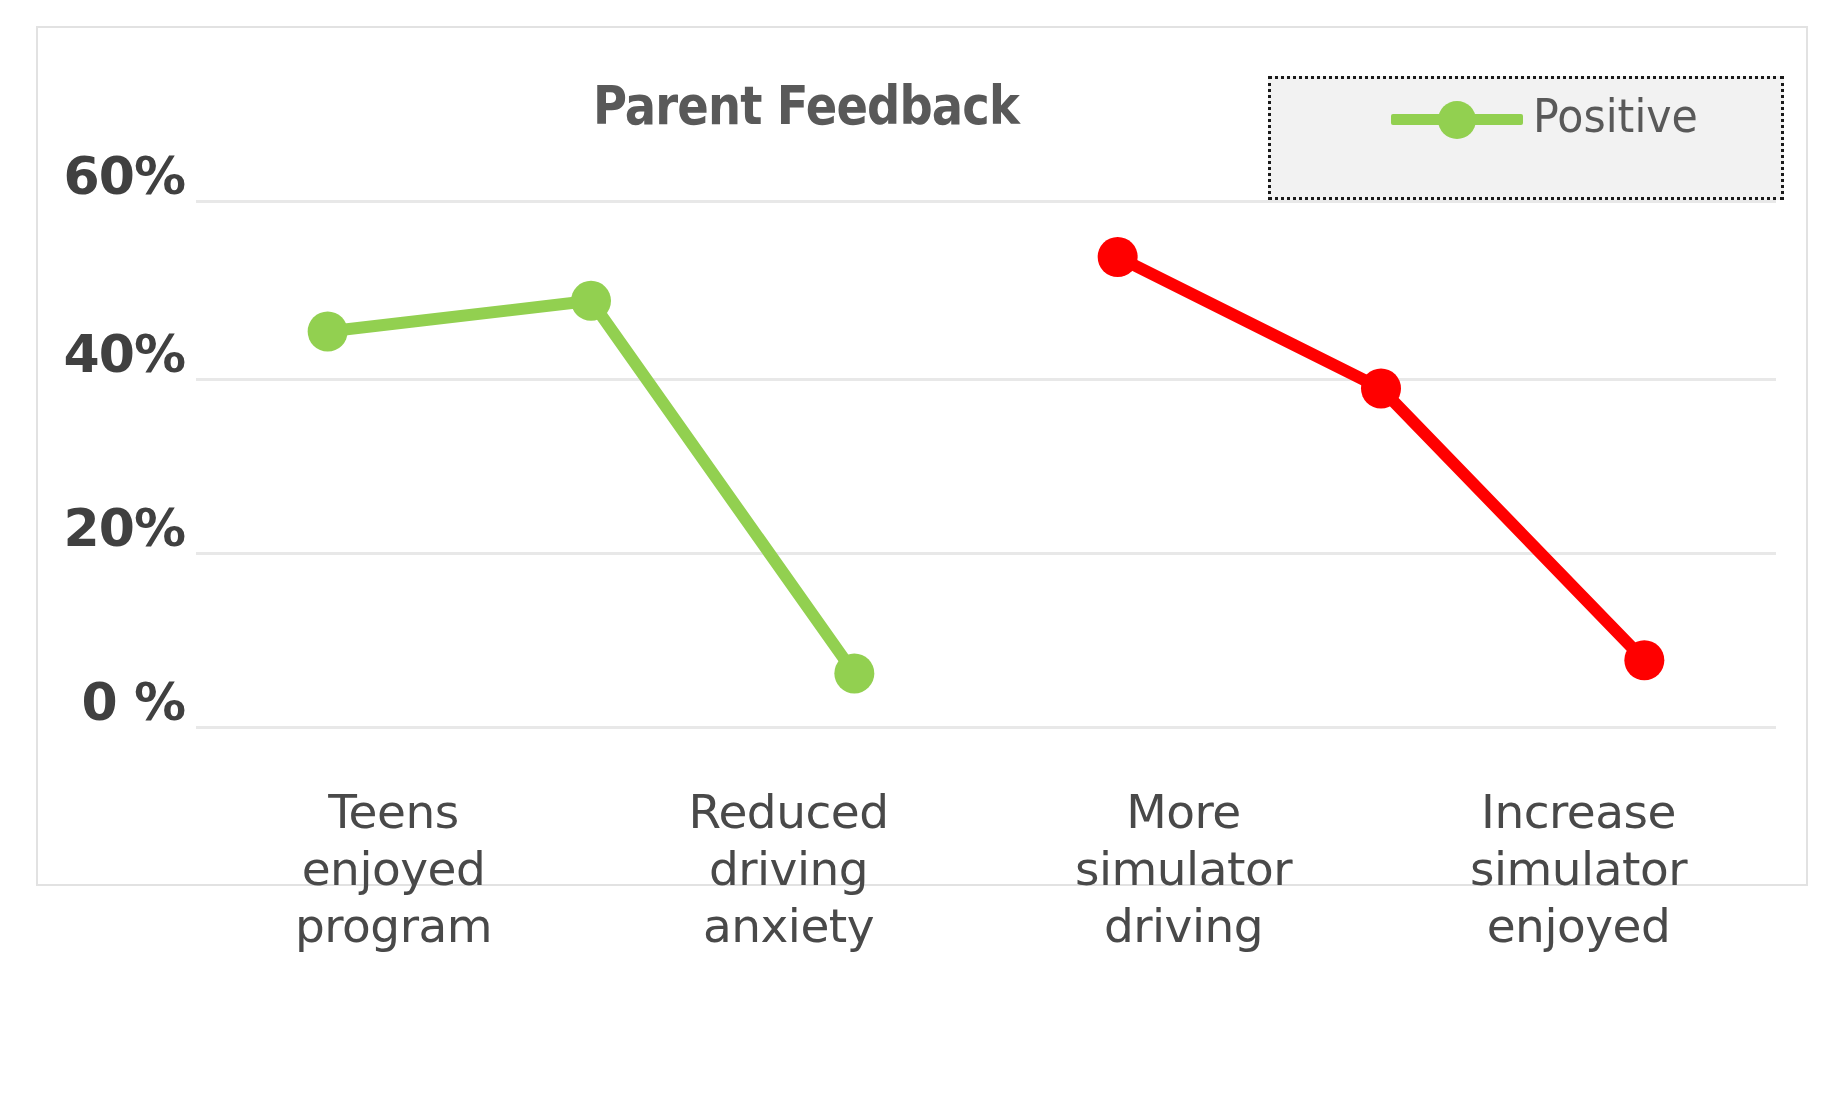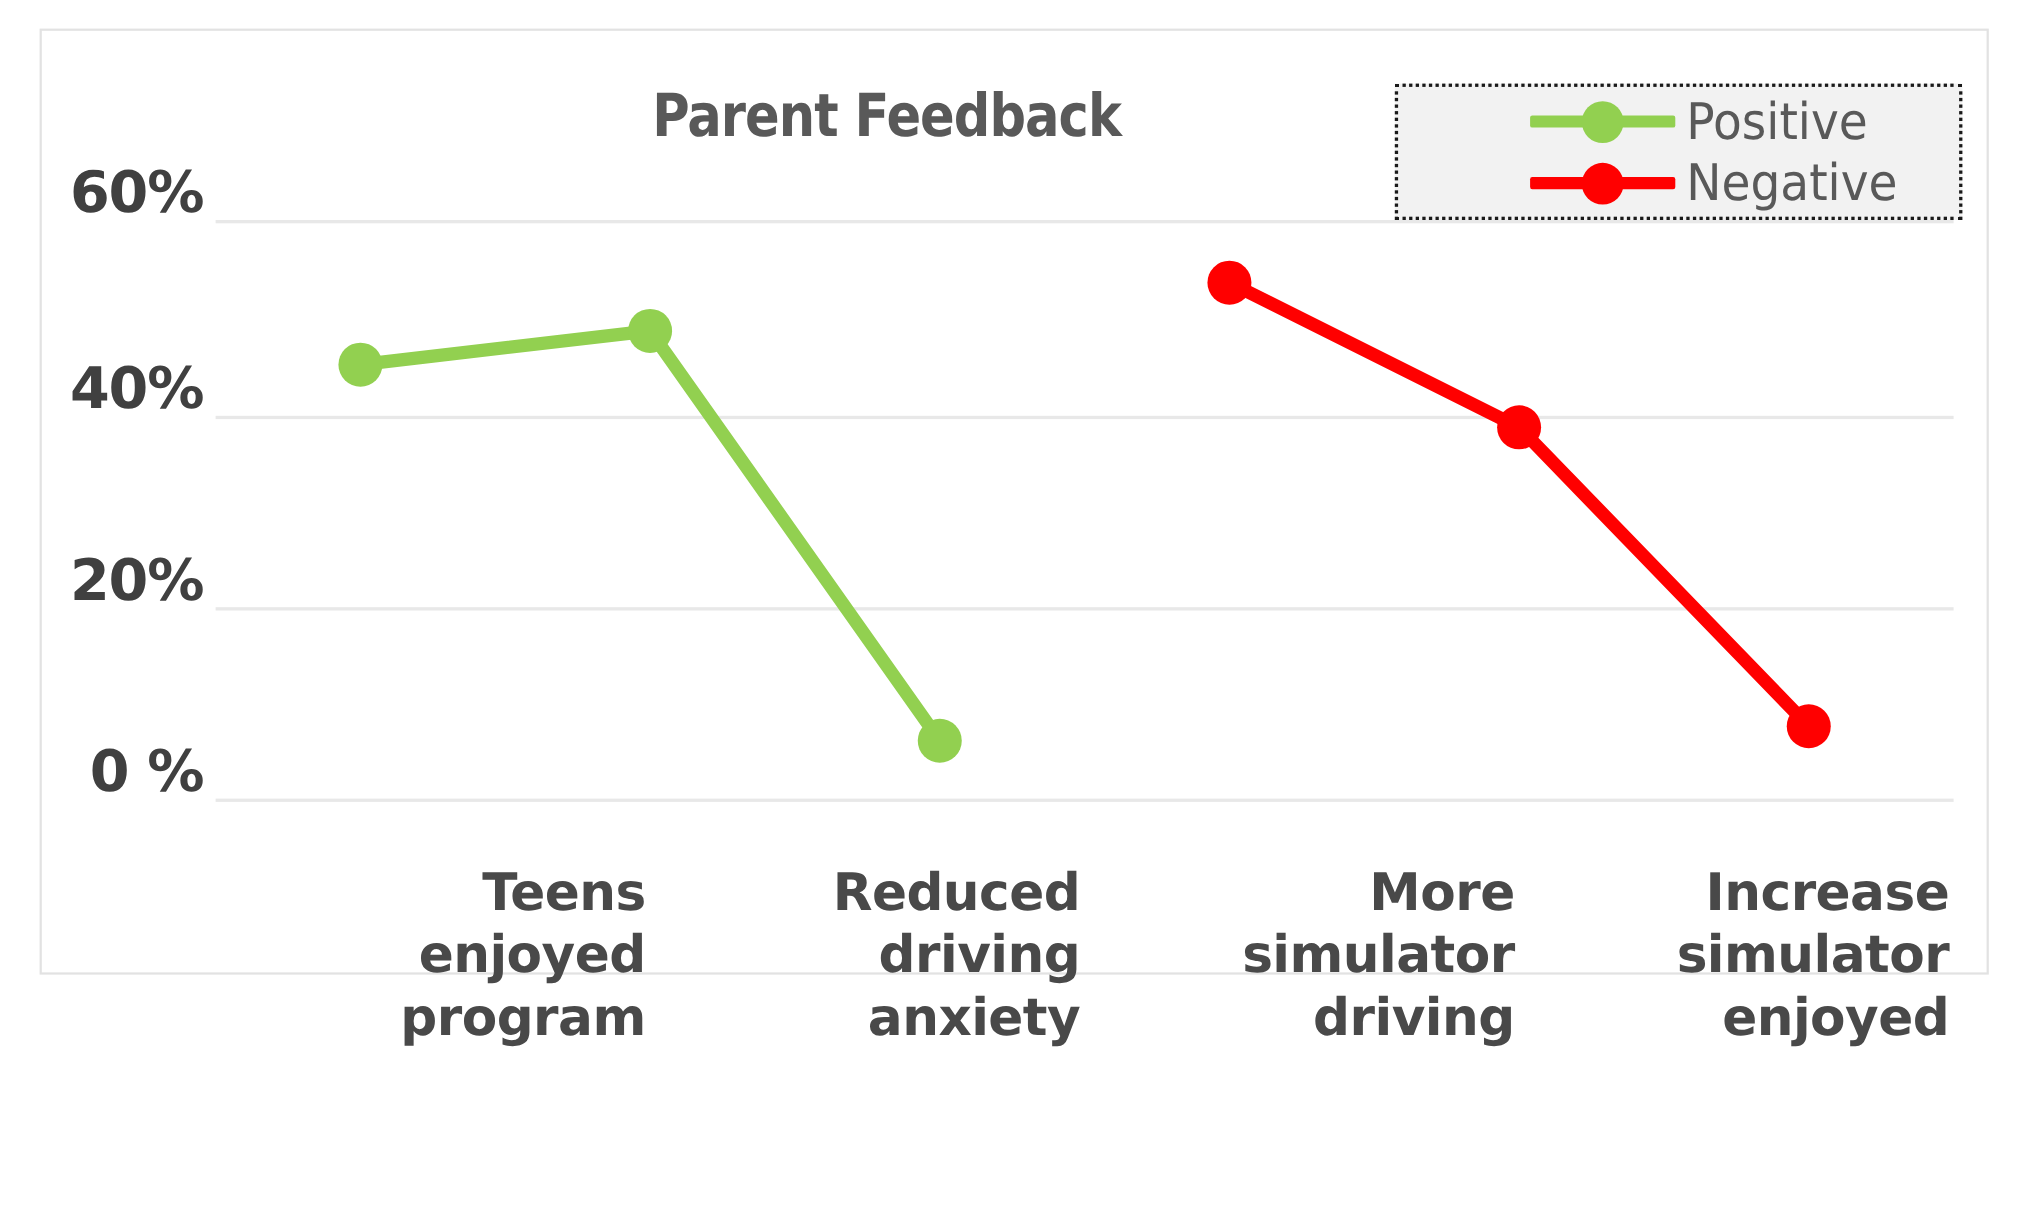--- a/index.html
+++ b/index.html
@@ -61,21 +61,21 @@
     background: #f2f2f2;
     border: 3px dotted #1a1a1a;
     box-sizing: border-box;
   }
   .legend-row {
     position: absolute;
     left: 0;
     width: 100%;
     height: 58px;
     display: flex;
-    align-items: center;
+    align-items: flex-end;
   }
   .legend-row.row0 { top: 2px; }
   .legend-row.row1 { top: 58px; }
 
   .legend-swatch {
     position: relative;
     width: 132px;
     height: 40px;
     margin-left: 120px;
     flex: none;
@@ -152,24 +152,24 @@
   #xlabels {
     position: absolute;
     left: 196px;
     top: 784px;
     width: 1580px;
     height: 190px;
     display: flex;
   }
   .xlabel {
     flex: 1 1 0;
-    text-align: right;
+    text-align: center;
     font-family: "DejaVu Sans", "Liberation Sans", sans-serif;
     font-size: 47px;
-    font-weight: bold;
+    font-weight: normal;
     color: #494949;
     line-height: 1.21;
     letter-spacing: -0.5px;
     white-space: pre-line;
     padding: 0 4px;
     box-sizing: border-box;
   }
 </style>
 </head>
 <body>
@@ -208,27 +208,20 @@
   <div id="chart-title">Parent Feedback</div>
 
   <div id="legend" style="background: rgb(242, 242, 242); border-color: rgb(26, 26, 26);">
     <div class="legend-row row0">
       <span class="legend-swatch">
         <span class="sw-line" id="sw-line-0" style="background: rgb(146, 208, 80);"></span>
         <span class="sw-dot" id="sw-dot-0" style="background: rgb(146, 208, 80);"></span>
       </span>
       <span class="legend-label">Positive</span>
     </div>
-    <div class="legend-row row1">
-      <span class="legend-swatch">
-        <span class="sw-line" id="sw-line-1" style="background: rgb(255, 0, 0);"></span>
-        <span class="sw-dot" id="sw-dot-1" style="background: rgb(255, 0, 0);"></span>
-      </span>
-      <span class="legend-label">Negative</span>
-    </div>
   </div>
 
   <div id="xlabels">
     <div class="xlabel">Teens
 enjoyed
 program</div>
     <div class="xlabel">Reduced
 driving
 anxiety</div>
     <div class="xlabel">More

